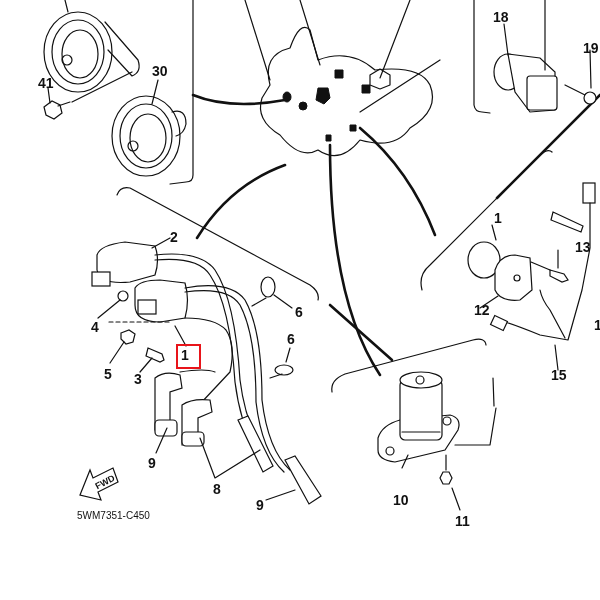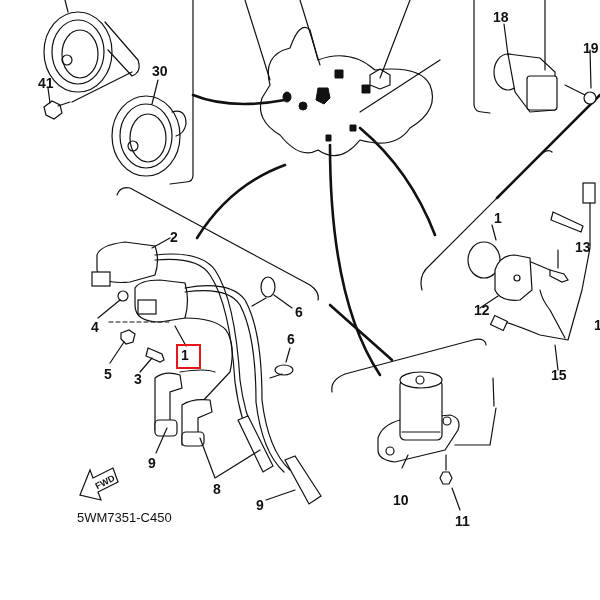--- a/index.html
+++ b/index.html
@@ -1,20 +1,20 @@
 <!DOCTYPE html>
 <html><head>
 <meta charset="utf-8">
 <style>
   html, body { margin:0; padding:0; background:#ffffff; }
   body { width:600px; height:600px; position:relative; overflow:hidden;
          font-family:"Liberation Sans", sans-serif; }
   #diagram { position:absolute; left:0; top:0; width:600px; height:600px; }
   .lbl { position:absolute; font-size:14px; color:#111; line-height:1; white-space:nowrap;font-weight:bold; }
-  .code { position:absolute; font-size:13px; color:#111; left:77px; top:510px; }
+  .code { position:absolute; font-size:10px; color:#111; left:77px; top:510px; }
   .hl { position:absolute; left:176px; top:344px; width:25px; height:25px;
         border:2px solid #e8141a; box-sizing:border-box; }
   svg .ln { stroke:#111; fill:none; stroke-width:1.2; stroke-linecap:round; stroke-linejoin:round; }
   svg .thk { stroke:#111; fill:none; stroke-width:2.6; stroke-linecap:round; }
   svg .wht { fill:#fff; stroke:#111; stroke-width:1.2; }
   svg .blk { fill:#111; stroke:#111; stroke-width:1; }
 </style>
 </head>
 <body>
 

